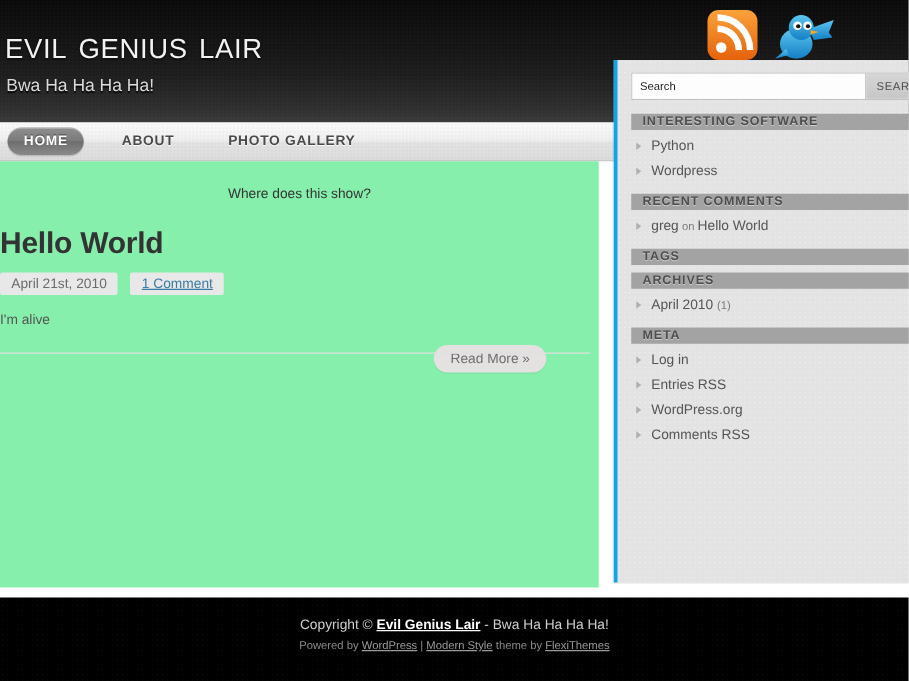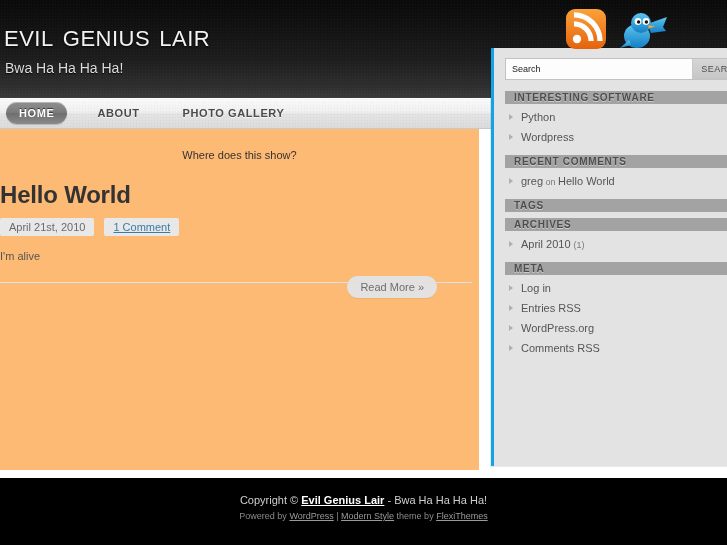--- a/index.html
+++ b/index.html
@@ -69,21 +69,21 @@
     background:linear-gradient(to bottom,#8f8f8f 0%,#7a7a7a 50%,#6e6e6e 51%,#8a8a8a 100%);
     color:#ffffff;
     text-shadow:0 -1px 0 rgba(0,0,0,.55);
     box-shadow:inset 0 1px 0 rgba(255,255,255,.35),0 1px 1px rgba(0,0,0,.18);
   }
   .nav-sep{width:17px;}
 
   
   .content{
     position:absolute;left:0;top:129px;width:479px;height:341px;
-    background:#fdba74;
+    background:#86efac;
     box-sizing:border-box;
   }
   .stray-text{
     position:absolute;left:0;top:20px;width:479px;text-align:center;
     font-size:11px;color:#333;
   }
   .post{position:absolute;left:0;top:52px;width:479px;}
   .post-title{
     margin:0 0 4px 0;padding:0 0 0 0;
     font-size:24px;font-weight:bold;color:#333333;letter-spacing:-.2px;

